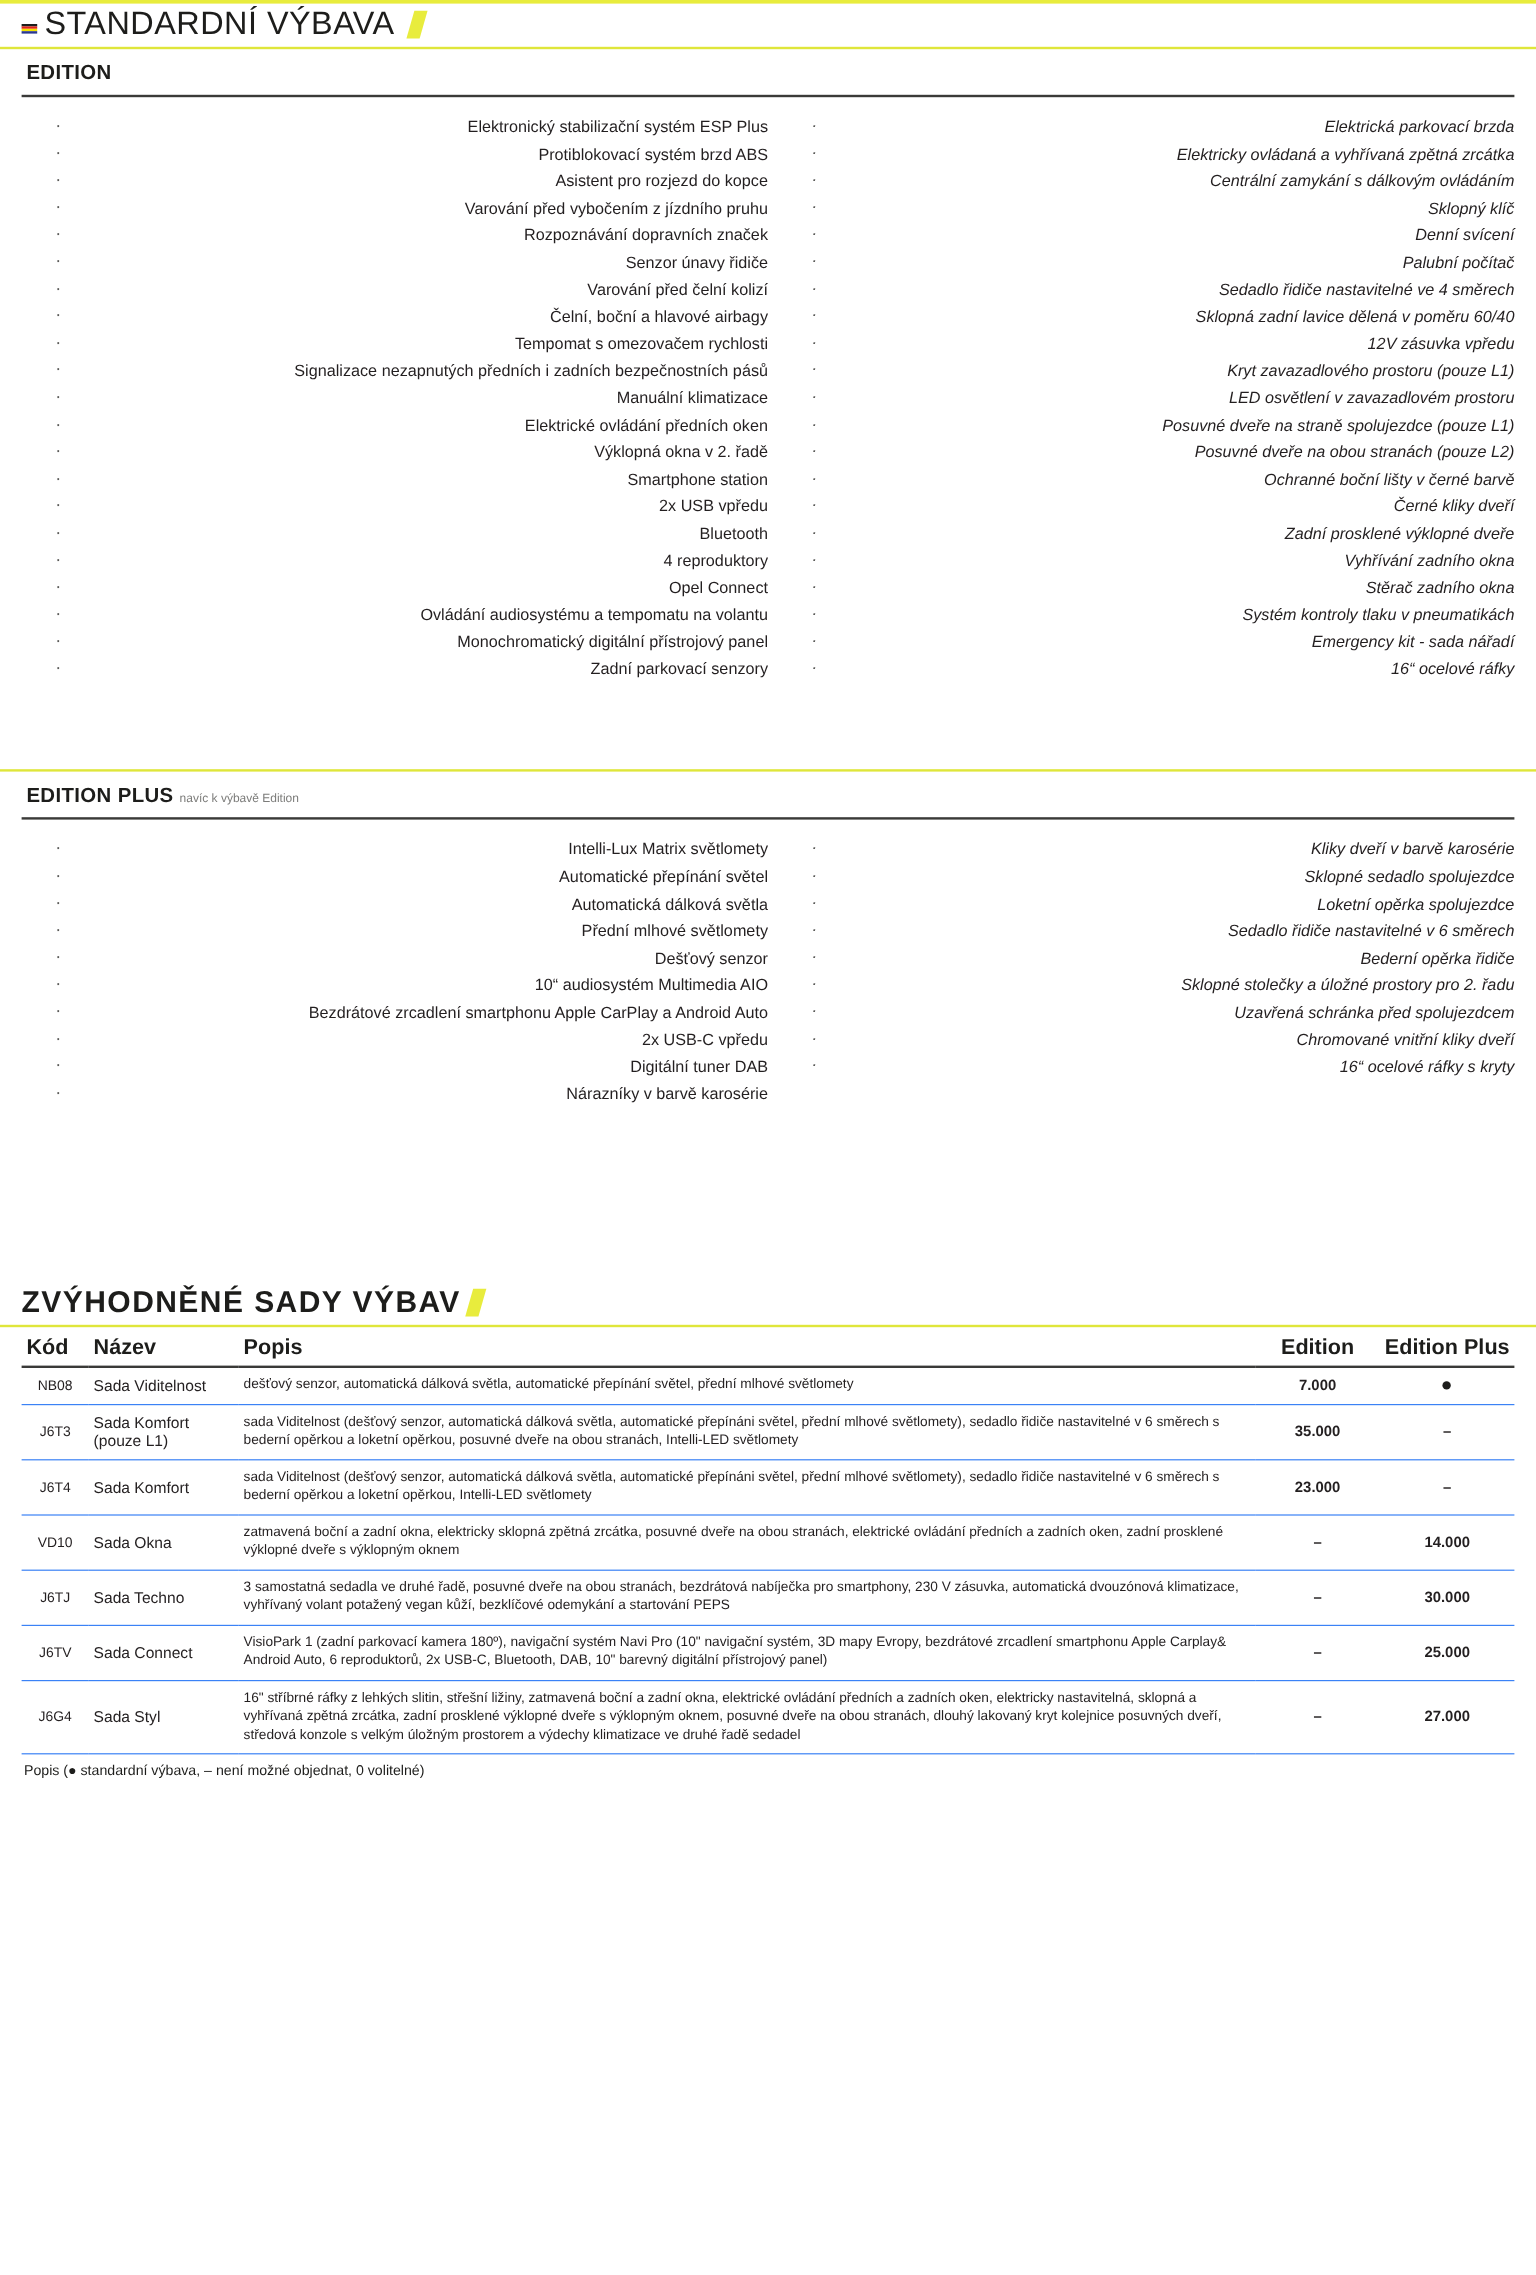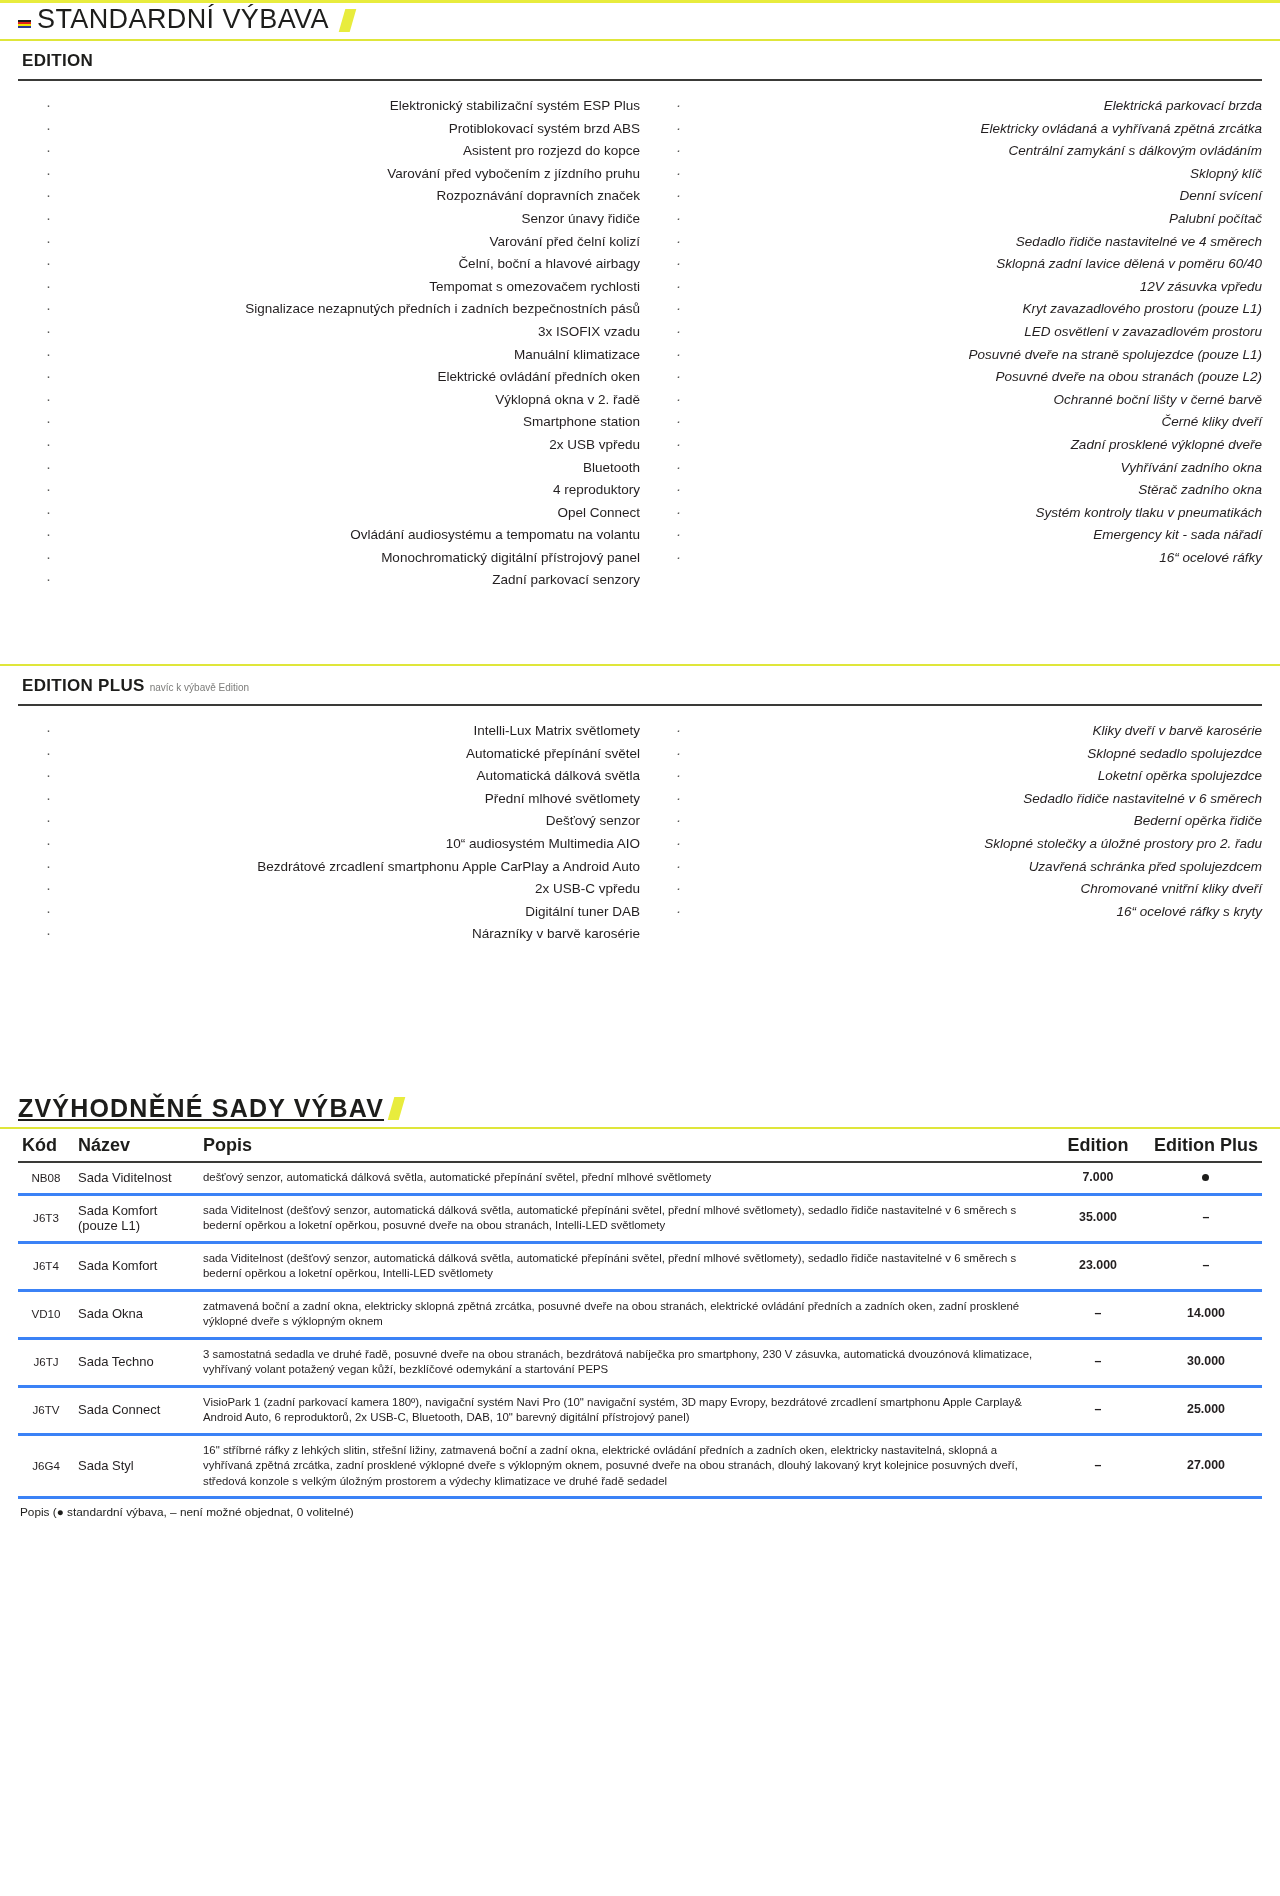--- a/index.html
+++ b/index.html
@@ -122,21 +122,20 @@
   
   .heading2-wrap { padding-left: 18px; }
   h2.page-title2 {
     font-size: 25px;
     font-weight: bold;
     letter-spacing: 1.2px;
     margin: 0;
     line-height: 1;
     display: inline-flex;
     align-items: flex-end;
-    text-decoration: underline;
   }
 
   
   table.packs {
     width: calc(100% - 36px);
     margin: 0 18px;
     border-collapse: collapse;
     font-size: 11.4px;
   }
   table.packs thead th {
@@ -145,21 +144,21 @@
     font-weight: bold;
     padding: 6px 4px 5px 4px;
     border-bottom: 2px solid #3a3a38;
     color: #1d1d1b;
     white-space: nowrap;
   }
   table.packs thead th.num { text-align: center; }
 
   table.packs tbody td {
     padding: 7px 4px;
-    border-bottom: 3px solid #3b82f6;
+    border-bottom: 1px solid #3b82f6;
     vertical-align: middle;
     color: #231f20;
     line-height: 15.5px;
   }
   td.code { width: 56px; text-align: center; font-size: 11.6px; color: #3b3b39; }
   td.name { width: 125px; font-weight: normal; font-size: 13px; }
   td.desc { padding-left: 8px; padding-right: 10px; }
   td.val  { width: 104px; text-align: center; font-weight: bold; font-size: 12.4px; white-space: nowrap; }
   .dot {
     display: inline-block;
@@ -201,21 +200,20 @@
           <li>Elektronický stabilizační systém ESP Plus</li>
           <li>Protiblokovací systém brzd ABS</li>
           <li>Asistent pro rozjezd do kopce</li>
           <li>Varování před vybočením z jízdního pruhu</li>
           <li>Rozpoznávání dopravních značek</li>
           <li>Senzor únavy řidiče</li>
           <li>Varování před čelní kolizí</li>
           <li>Čelní, boční a hlavové airbagy</li>
           <li>Tempomat s omezovačem rychlosti</li>
           <li>Signalizace nezapnutých předních i zadních bezpečnostních pásů</li>
-          <li>3x ISOFIX vzadu</li>
           <li>Manuální klimatizace</li>
           <li>Elektrické ovládání předních oken</li>
           <li>Výklopná okna v 2. řadě</li>
           <li>Smartphone station</li>
           <li>2x USB vpředu</li>
           <li>Bluetooth</li>
           <li>4 reproduktory</li>
           <li>Opel Connect</li>
           <li>Ovládání audiosystému a tempomatu na volantu</li>
           <li>Monochromatický digitální přístrojový panel</li>

